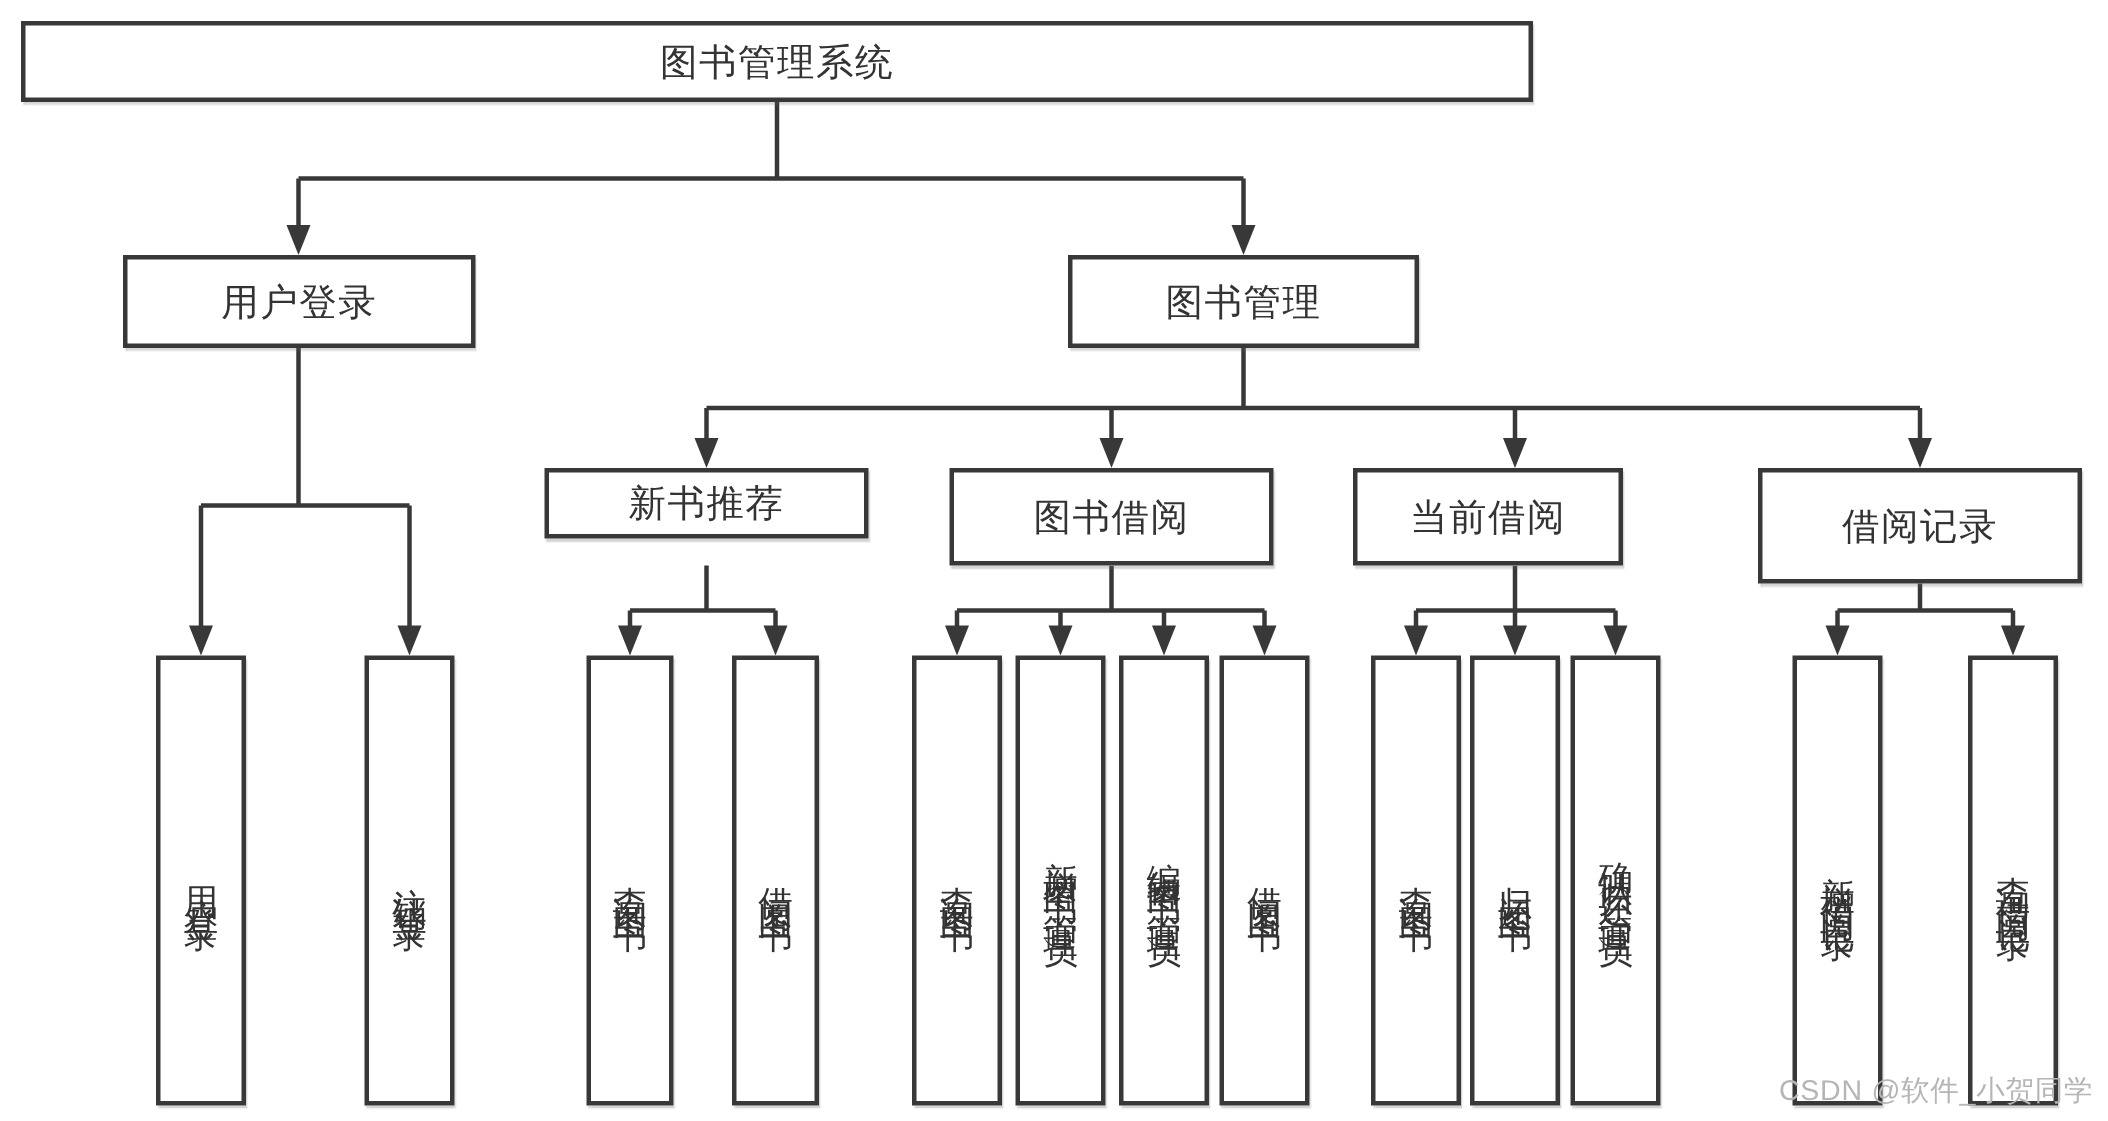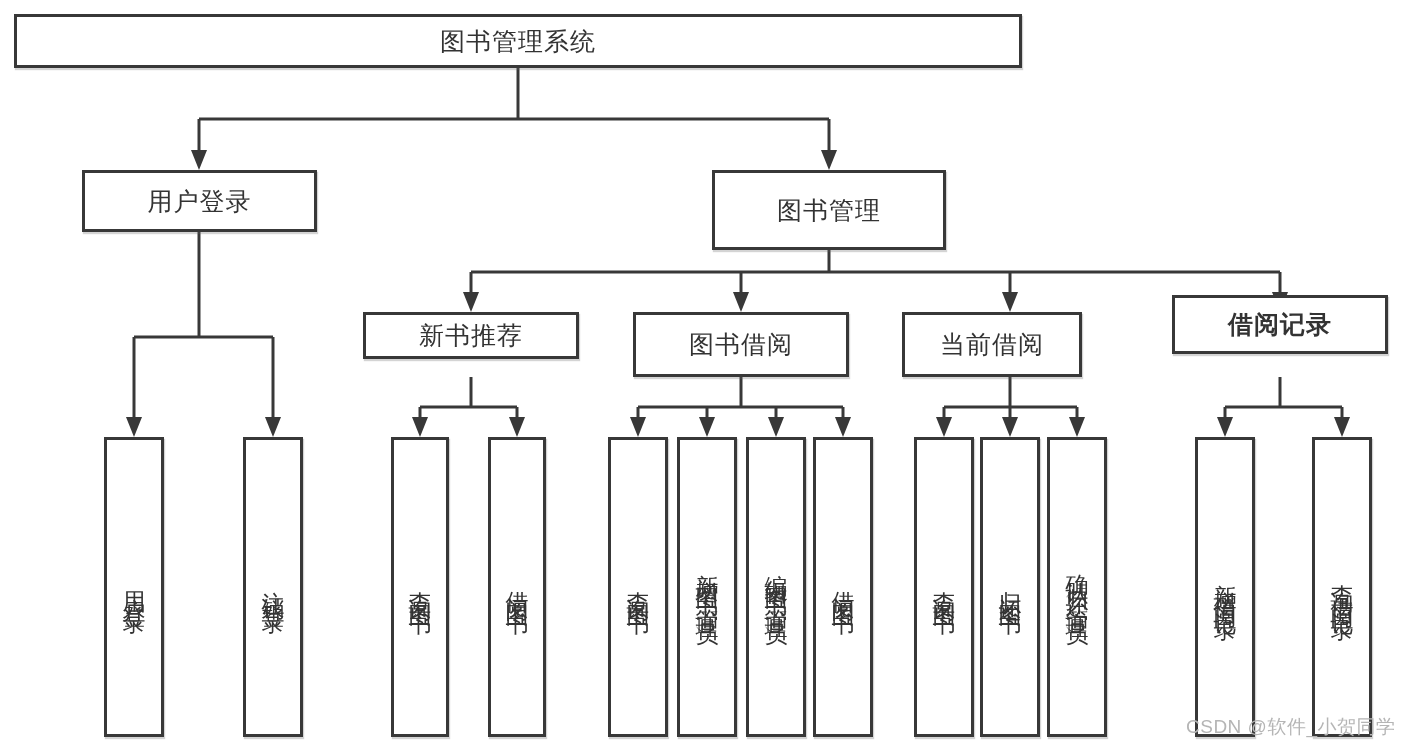--- a/index.html
+++ b/index.html
@@ -127,34 +127,34 @@
     </g>
   </svg>
 
   <div class="node" style="left:14px; top:14px; width:1008px; height:54px;">
     <span>图书管理系统</span>
   </div>
 
   <div class="node" style="left:82px; top:170px; width:235px; height:62px;">
     <span>用户登录</span>
   </div>
-  <div class="node" style="left:712px; top:170px; width:234px; height:80px;">
+  <div class="node" style="left:712px; top:170px; width:234px; height:62px;">
     <span>图书管理</span>
   </div>
 
   <div class="node" style="left:363px; top:312px; width:216px; height:47px;">
     <span>新书推荐</span>
   </div>
   <div class="node" style="left:633px; top:312px; width:216px; height:65px;">
     <span>图书借阅</span>
   </div>
   <div class="node" style="left:902px; top:312px; width:180px; height:65px;">
     <span>当前借阅</span>
   </div>
-  <div class="node" style="left:1172px; top:295px; width:216px; height:59px;font-weight:bold;">
+  <div class="node" style="left:1172px; top:312px; width:216px; height:77px;">
     <span>借阅记录</span>
   </div>
 
   <div class="node node-v" style="left:104px; top:437px; width:60px; height:300px;">
     <span class="vtext">用户登录</span>
   </div>
   <div class="node node-v" style="left:243px; top:437px; width:60px; height:300px;">
     <span class="vtext">注销登录</span>
   </div>
 

